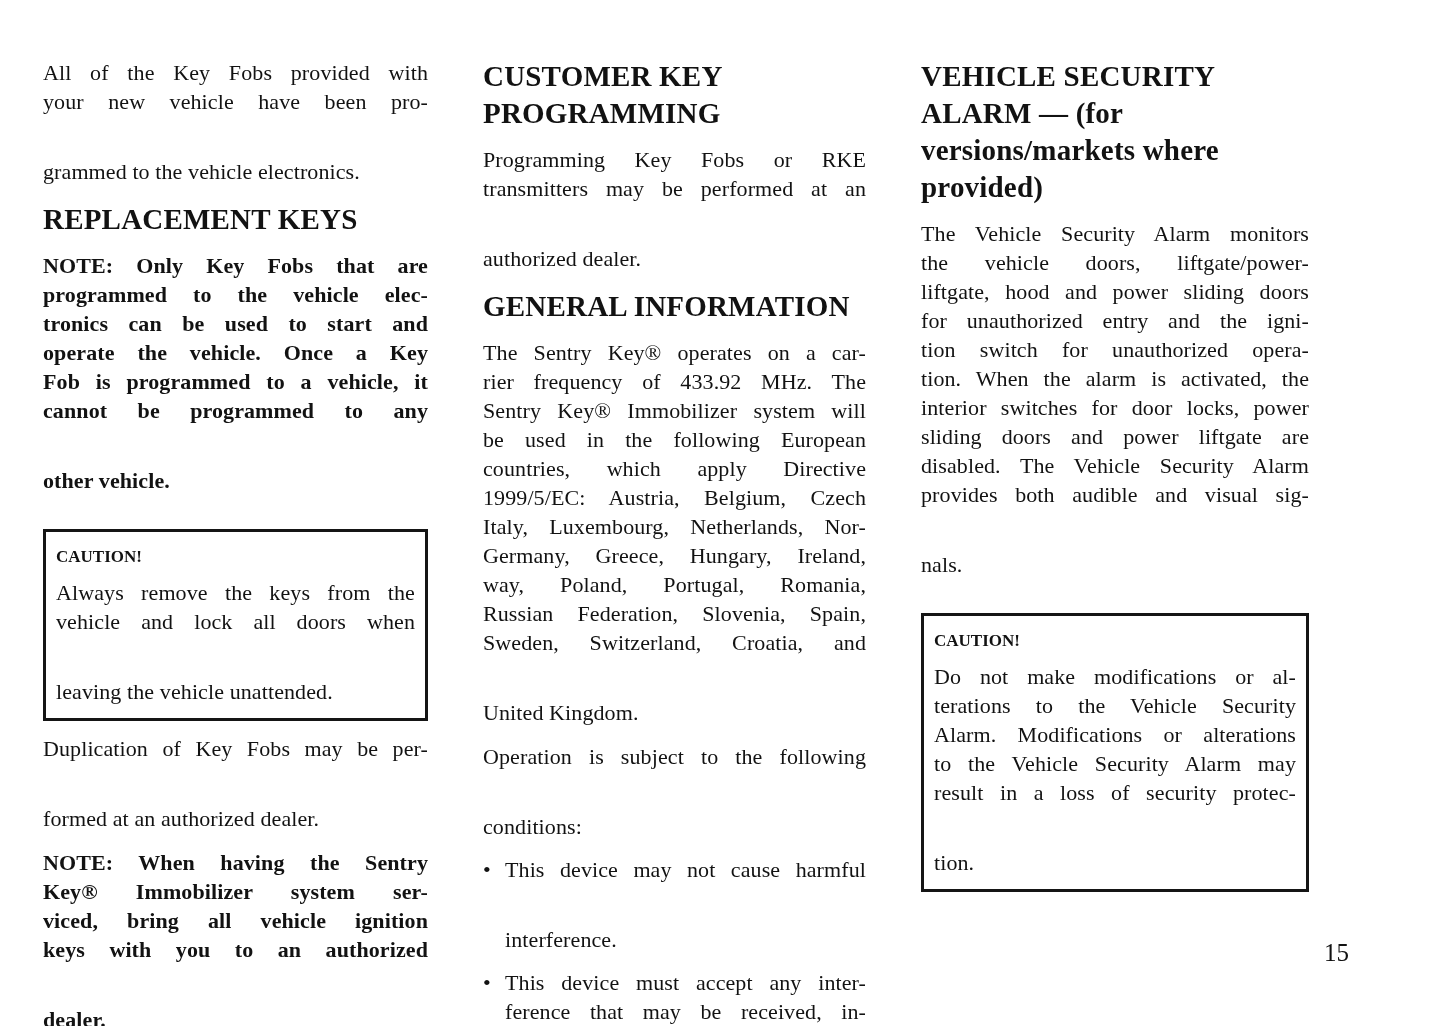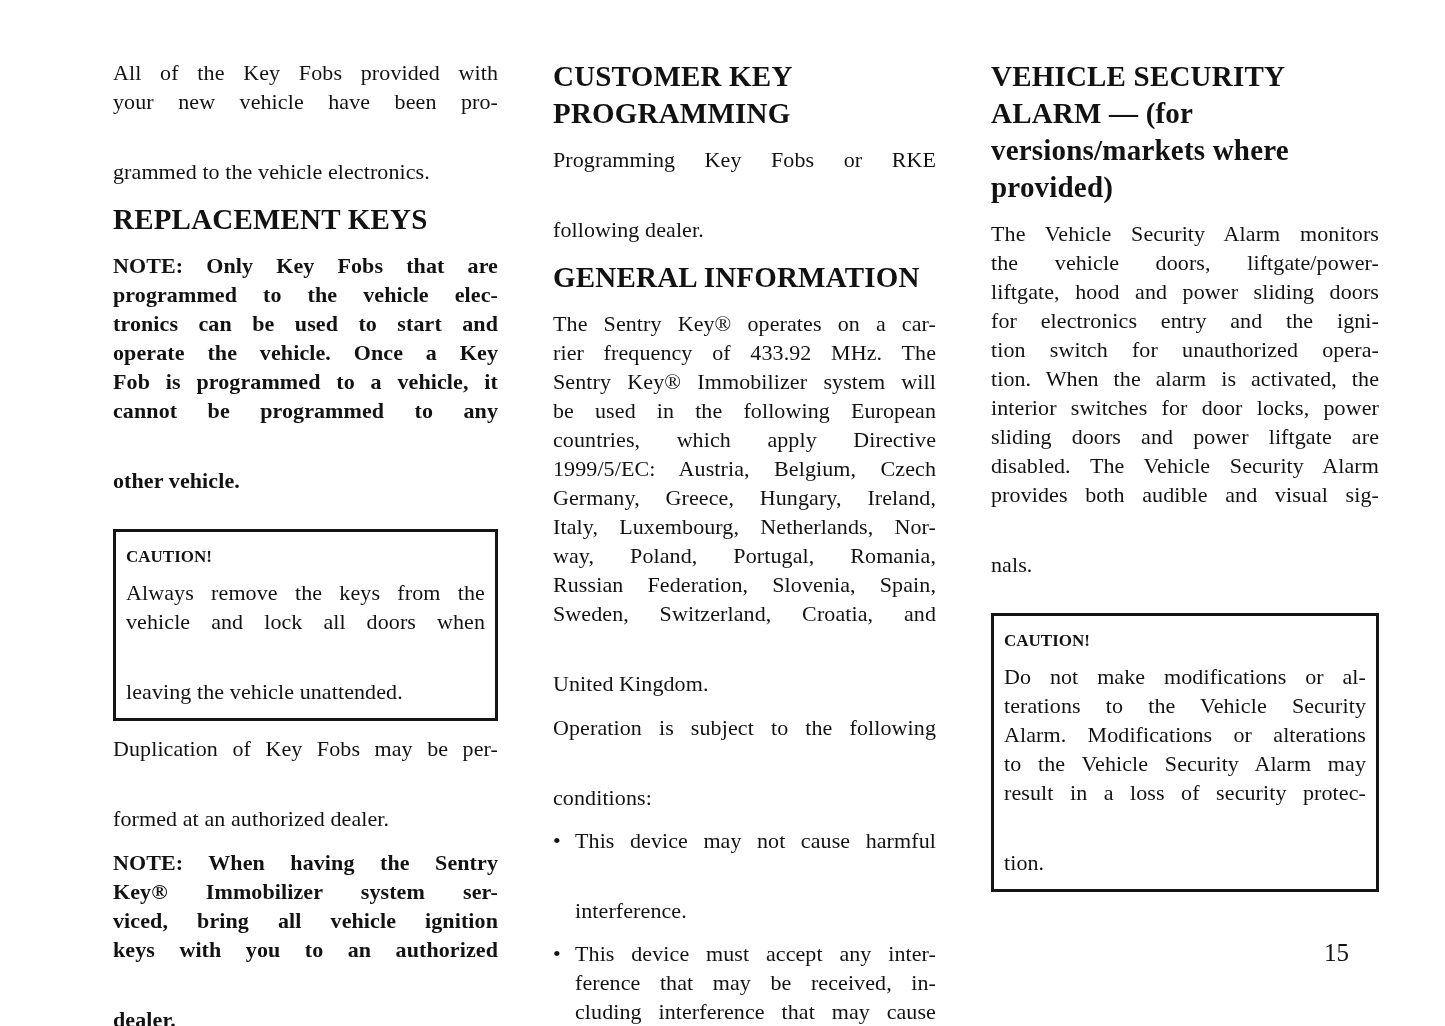--- a/index.html
+++ b/index.html
@@ -7,21 +7,21 @@
   body {
     background: #ffffff;
     color: #121212;
     font-family: "Liberation Serif", "DejaVu Serif", serif;
     position: relative;
     overflow: hidden;
   }
   .page {
     position: absolute;
     inset: 0;
-    padding: 58px 94px 0 113px;
+    padding: 58px 94px 0 43px;
   }
   .columns {
     display: flex;
     gap: 55px;
     align-items: flex-start;
   }
   .col { flex: 0 0 auto; }
   .col-left  { width: 385px; }
   .col-mid   { width: 383px; }
   .col-right { width: 388px; }
@@ -118,32 +118,33 @@
           <div class="jline">keys with you to an authorized</div>
           <div class="jline last">dealer.</div>
         </div>
     </div>
 
     <div class="col col-mid">
       <h2 class="h-section">CUSTOMER KEY
 PROGRAMMING</h2>
       <div class="body-text mt-sm">
           <div class="jline">Programming Key Fobs or RKE</div>
-          <div class="jline last">following dealer.</div>
+          <div class="jline">transmitters may be performed at an</div>
+          <div class="jline last">authorized dealer.</div>
         </div>
       <h2 class="h-section mt-md">GENERAL INFORMATION</h2>
       <div class="body-text mt-sm">
           <div class="jline">The Sentry Key® operates on a car-</div>
           <div class="jline">rier frequency of 433.92 MHz. The</div>
           <div class="jline">Sentry Key® Immobilizer system will</div>
           <div class="jline">be used in the following European</div>
           <div class="jline">countries, which apply Directive</div>
           <div class="jline">1999/5/EC: Austria, Belgium, Czech</div>
+          <div class="jline">Italy, Luxembourg, Netherlands, Nor-</div>
           <div class="jline">Germany, Greece, Hungary, Ireland,</div>
-          <div class="jline">Italy, Luxembourg, Netherlands, Nor-</div>
           <div class="jline">way, Poland, Portugal, Romania,</div>
           <div class="jline">Russian Federation, Slovenia, Spain,</div>
           <div class="jline">Sweden, Switzerland, Croatia, and</div>
           <div class="jline last">United Kingdom.</div>
         </div>
       <div class="body-text mt-md">
           <div class="jline">Operation is subject to the following</div>
           <div class="jline last">conditions:</div>
         </div>
       <div class="bullet-list">
@@ -168,21 +169,21 @@
 
     <div class="col col-right">
       <h2 class="h-section">VEHICLE SECURITY
 ALARM — (for
 versions/markets where
 provided)</h2>
       <div class="body-text mt-sm">
           <div class="jline">The Vehicle Security Alarm monitors</div>
           <div class="jline">the vehicle doors, liftgate/power-</div>
           <div class="jline">liftgate, hood and power sliding doors</div>
-          <div class="jline">for electronics entry and the igni-</div>
+          <div class="jline">for unauthorized entry and the igni-</div>
           <div class="jline">tion switch for unauthorized opera-</div>
           <div class="jline">tion. When the alarm is activated, the</div>
           <div class="jline">interior switches for door locks, power</div>
           <div class="jline">sliding doors and power liftgate are</div>
           <div class="jline">disabled. The Vehicle Security Alarm</div>
           <div class="jline">provides both audible and visual sig-</div>
           <div class="jline last">nals.</div>
         </div>
       <div class="caution-box">
         <div class="caution-title">CAUTION!</div>

